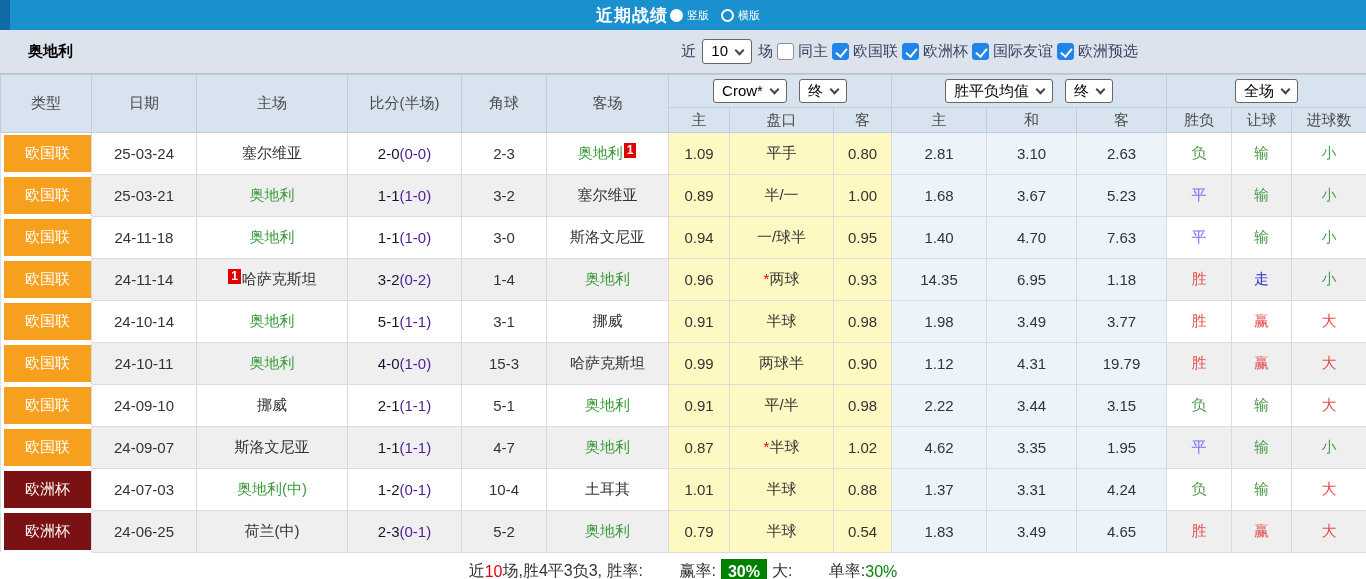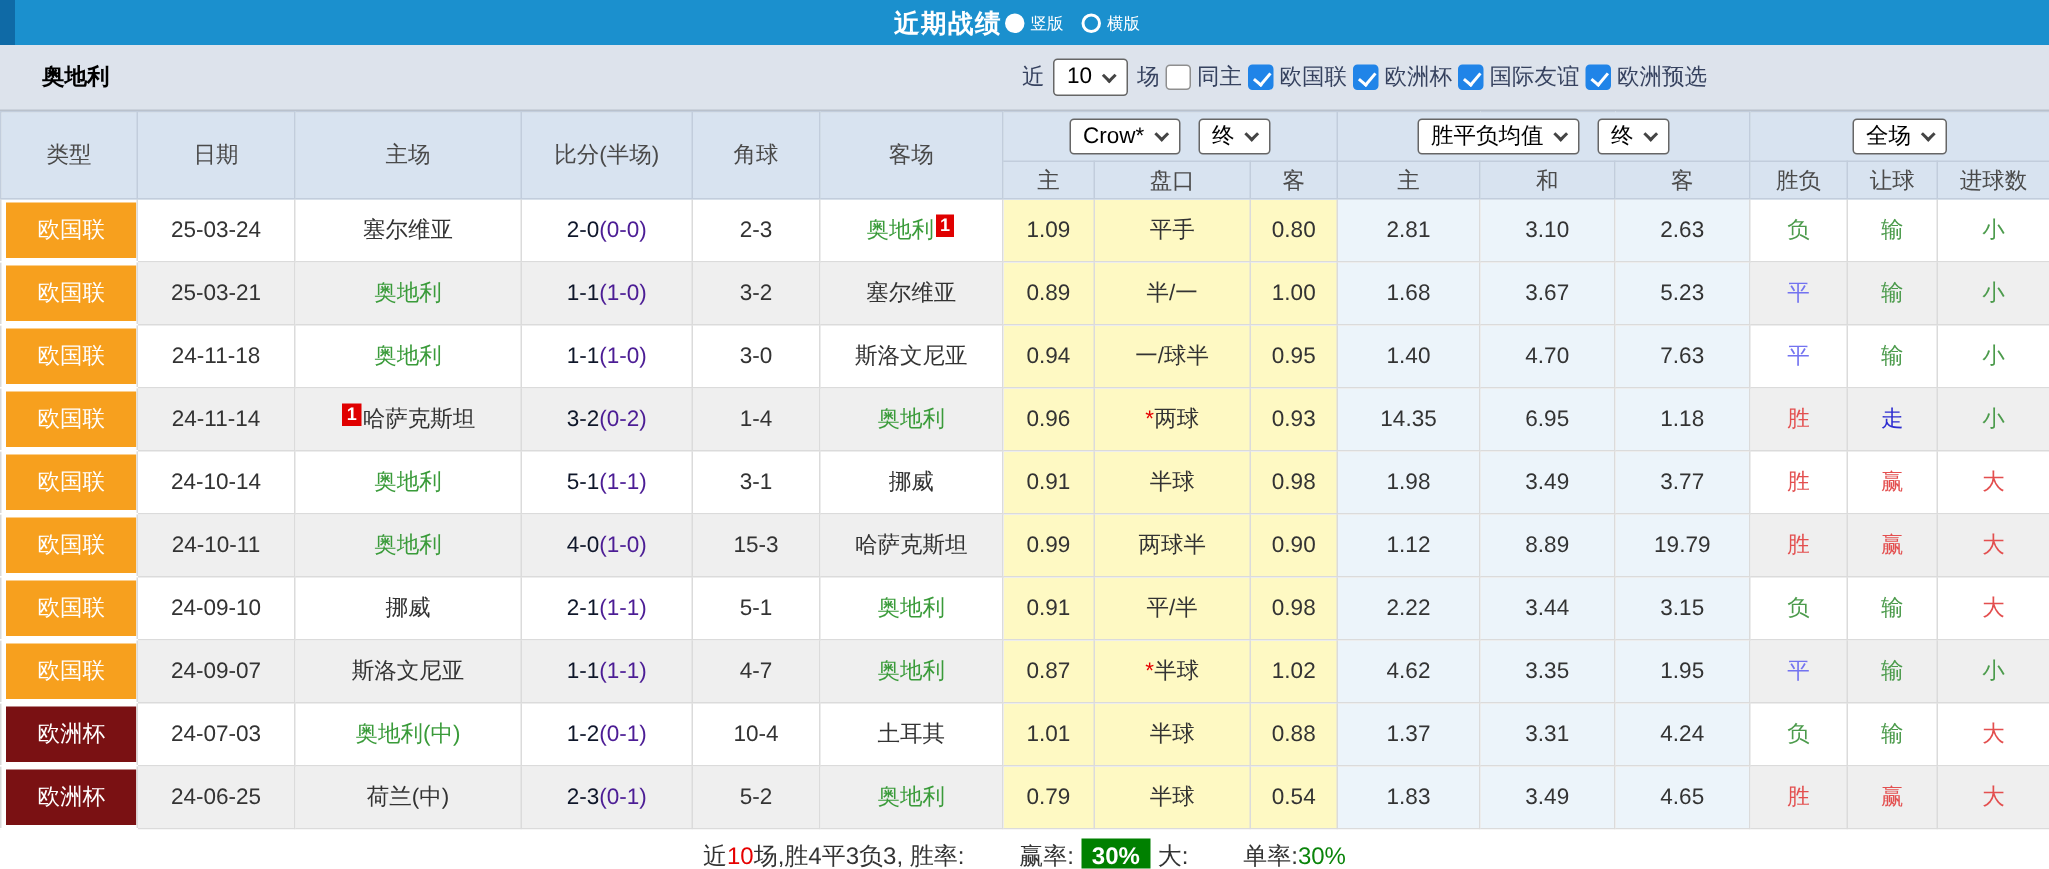--- a/index.html
+++ b/index.html
@@ -312,21 +312,21 @@
           </td>
           <td>24-10-11</td>
           <td><span class="team-green">奥地利</span></td>
           <td><span class="s-main">4-0</span><span class="s-half">(1-0)</span></td>
           <td>15-3</td>
           <td><span class="team-black">哈萨克斯坦</span></td>
           <td class="odds-bg">0.99</td>
           <td class="odds-bg">两球半</td>
           <td class="odds-bg">0.90</td>
           <td class="avg-bg">1.12</td>
-          <td class="avg-bg">8.89</td>
+          <td class="avg-bg">4.31</td>
           <td class="avg-bg">19.79</td>
           <td class="c-red">胜</td>
           <td class="c-red">赢</td>
           <td class="c-red">大</td>
         </tr>
         <tr>
           <td class="league-td">
             <div class="league nations">欧国联</div>
           </td>
           <td>24-09-10</td>

